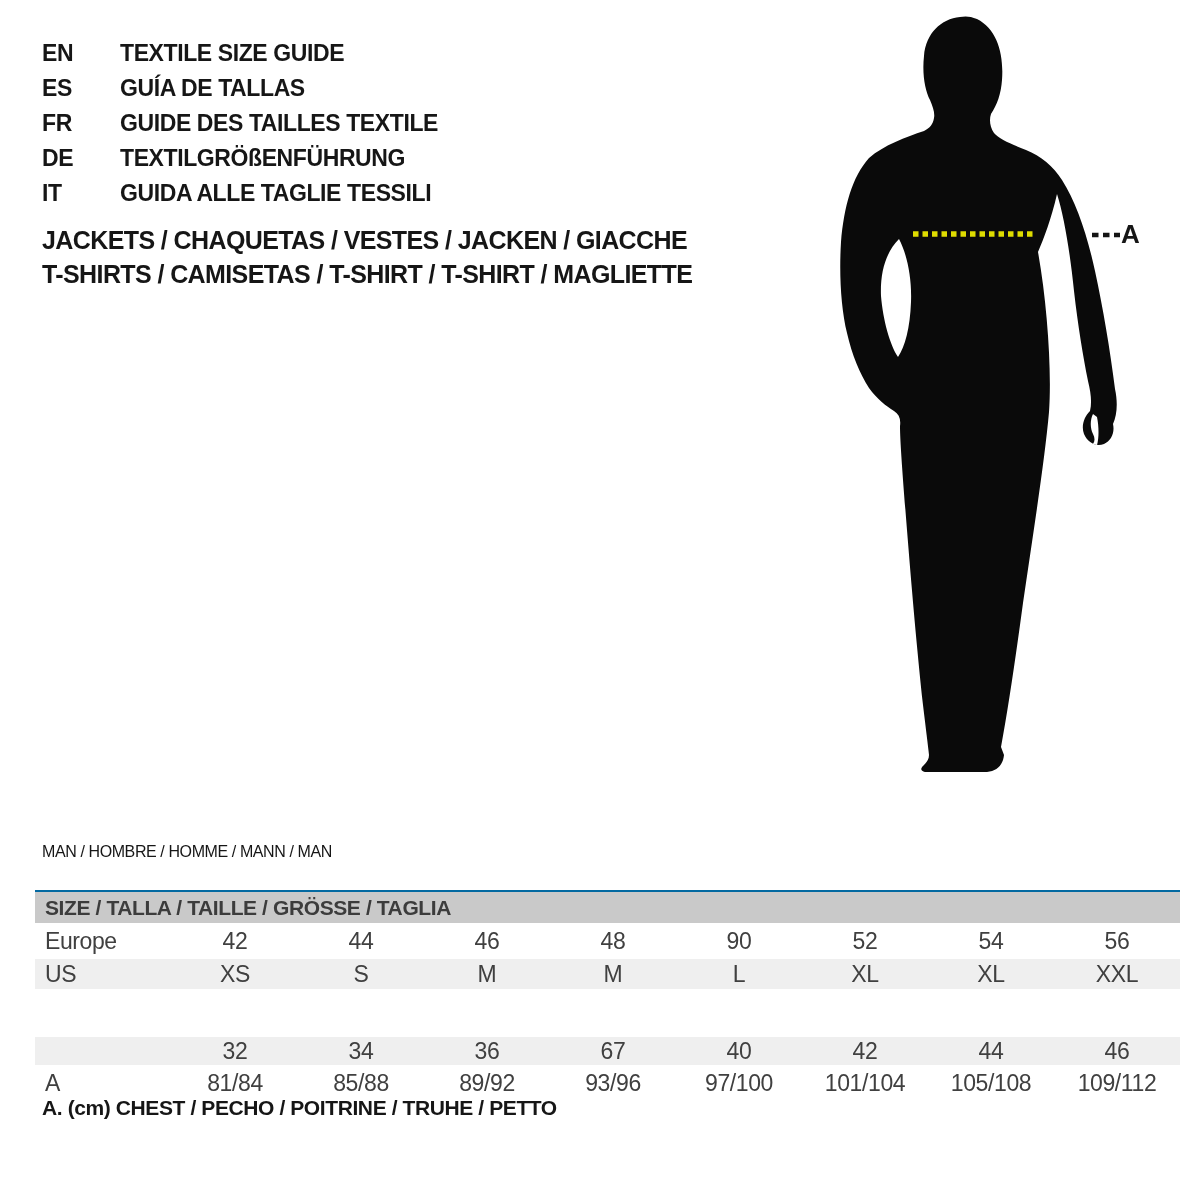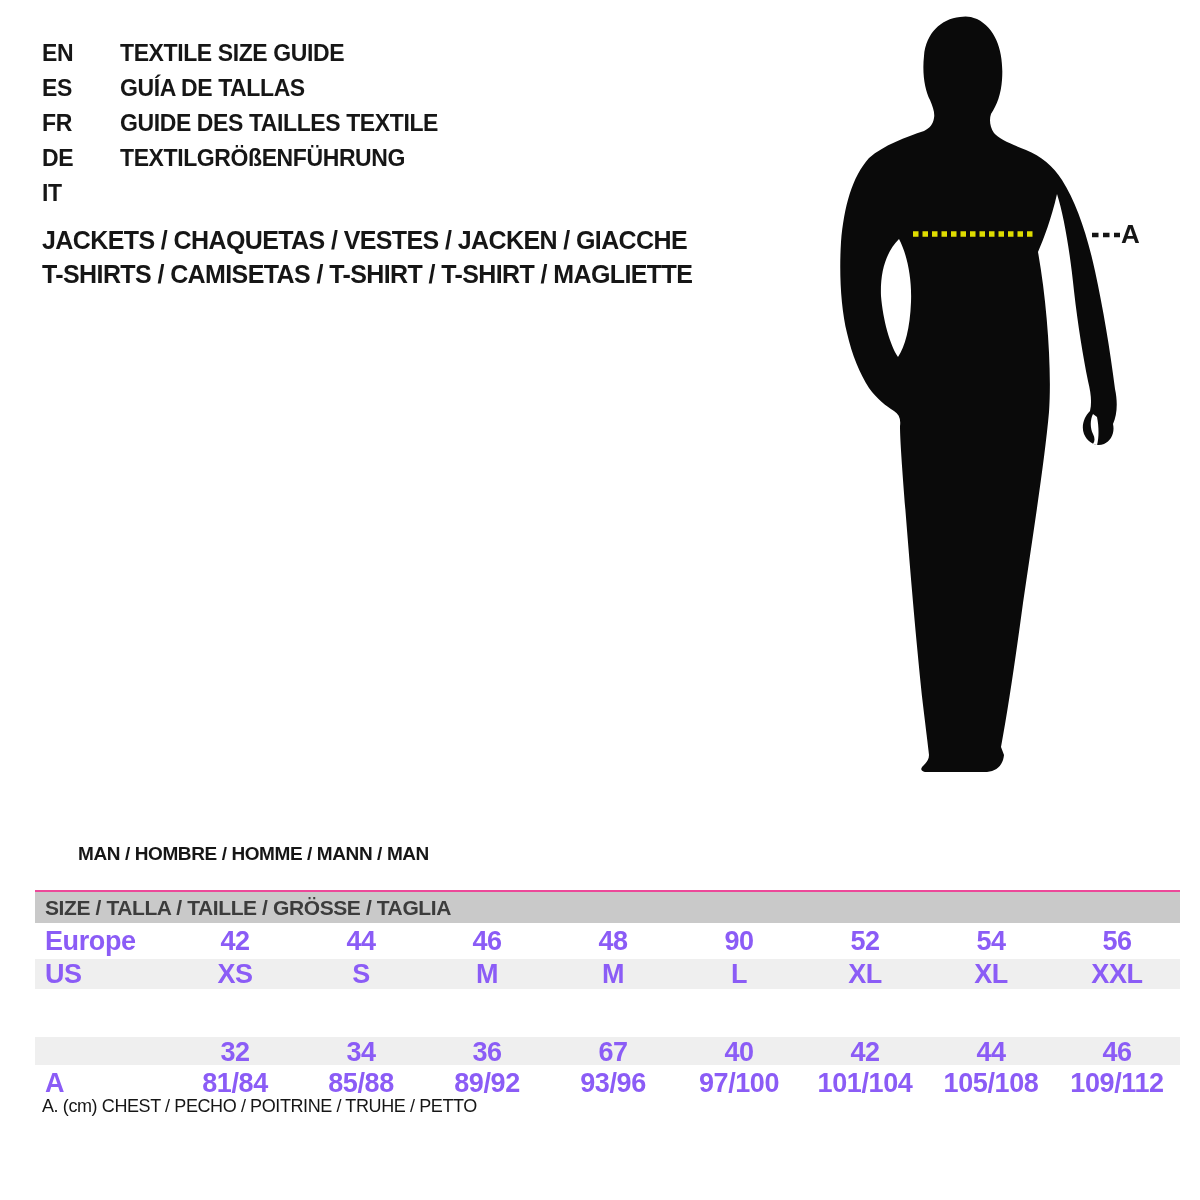--- a/index.html
+++ b/index.html
@@ -66,75 +66,74 @@
     top: 219px;
     font-weight: 700;
     font-size: 26px;
     letter-spacing: -0.5px;
   }
   
   .section-heading {
     position: absolute;
     left: 42px;
     top: 843px;
-    font-weight: 700;
-    font-size: 19px;
-    letter-spacing: -0.4px;
-    white-space: nowrap;
-    margin-left: 36px;
+    font-weight: 400;
+    font-size: 16px;
+    letter-spacing: -0.4px;
+    white-space: nowrap;
   }
   
   .size-table {
     position: absolute;
     left: 35px;
     top: 890px;
     width: 1145px;
   }
   .size-table-header {
     box-sizing: border-box;
     height: 33px;
     background: #c9c9c9;
-    border-top: 2px solid #ec4899;
+    border-top: 2px solid #0369a1;
     display: flex;
     align-items: center;
     padding-left: 10px;
     font-weight: 700;
     font-size: 21px;
     letter-spacing: -0.4px;
     color: #3c3c3c;
   }
   .trow {
     display: grid;
     grid-template-columns: 137px repeat(8, 1fr);
     align-items: center;
   }
   .trow.shaded { background: #efefef; }
   .trow.r0 { height: 36px; }
   .trow.r1 { height: 30px; }
   .trow.r2 { height: 28px; margin-top: 48px; }
   .trow.r3 { height: 36px; }
   .tcell {
-    font-weight: 700;
-    font-size: 27px;
-    letter-spacing: -0.4px;
-    color: #8b5cf6;
+    font-weight: 400;
+    font-size: 23px;
+    letter-spacing: -0.4px;
+    color: #404040;
     text-align: center;
     white-space: nowrap;
   }
   .tcell.label {
     text-align: left;
     padding-left: 10px;
   }
   
   .footnote {
     position: absolute;
     left: 42px;
     top: 1096px;
-    font-weight: 400;
-    font-size: 18px;
+    font-weight: 700;
+    font-size: 21px;
     letter-spacing: -0.4px;
     white-space: nowrap;
   }
 </style>
 </head>
 <body>
 
 <div class="canvas">
 
   <div class="lang-list">
@@ -149,20 +148,21 @@
       <div class="lang-row">
         <span class="lang-code">FR</span>
         <span class="lang-title">GUIDE DES TAILLES TEXTILE</span>
       </div>
       <div class="lang-row">
         <span class="lang-code">DE</span>
         <span class="lang-title">TEXTILGRÖßENFÜHRUNG</span>
       </div>
       <div class="lang-row">
         <span class="lang-code">IT</span>
+        <span class="lang-title">GUIDA ALLE TAGLIE TESSILI</span>
       </div>
     </div>
 
   <div class="category-block">
       <div class="category-line">JACKETS / CHAQUETAS / VESTES / JACKEN / GIACCHE</div>
       <div class="category-line">T-SHIRTS / CAMISETAS / T-SHIRT / T-SHIRT / MAGLIETTE</div>
     </div>
 
   <svg class="figure-svg" viewBox="0 0 1200 1200" xmlns="http://www.w3.org/2000/svg" aria-hidden="true">
     <path fill="#0a0a0a" d="

